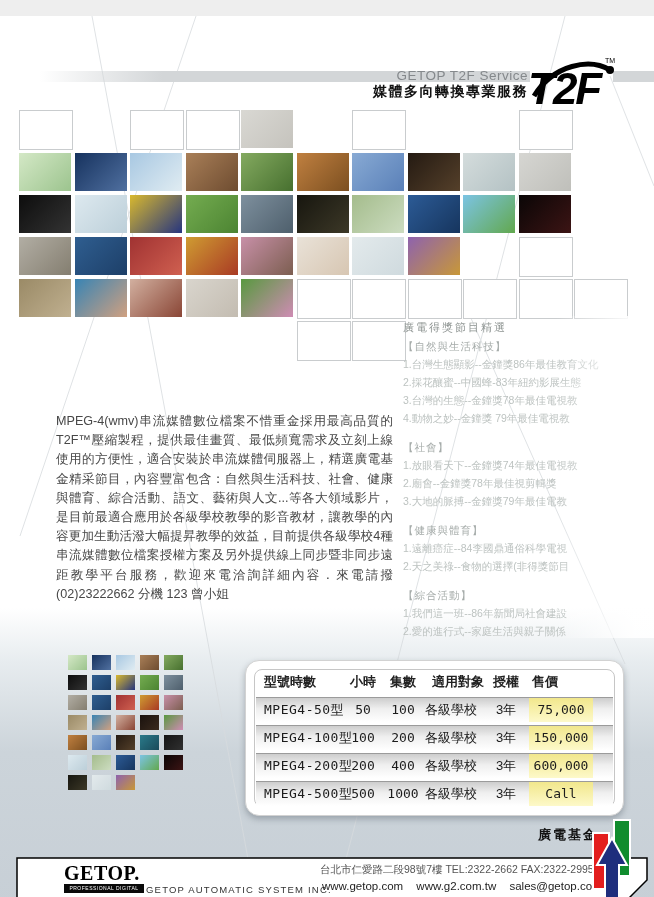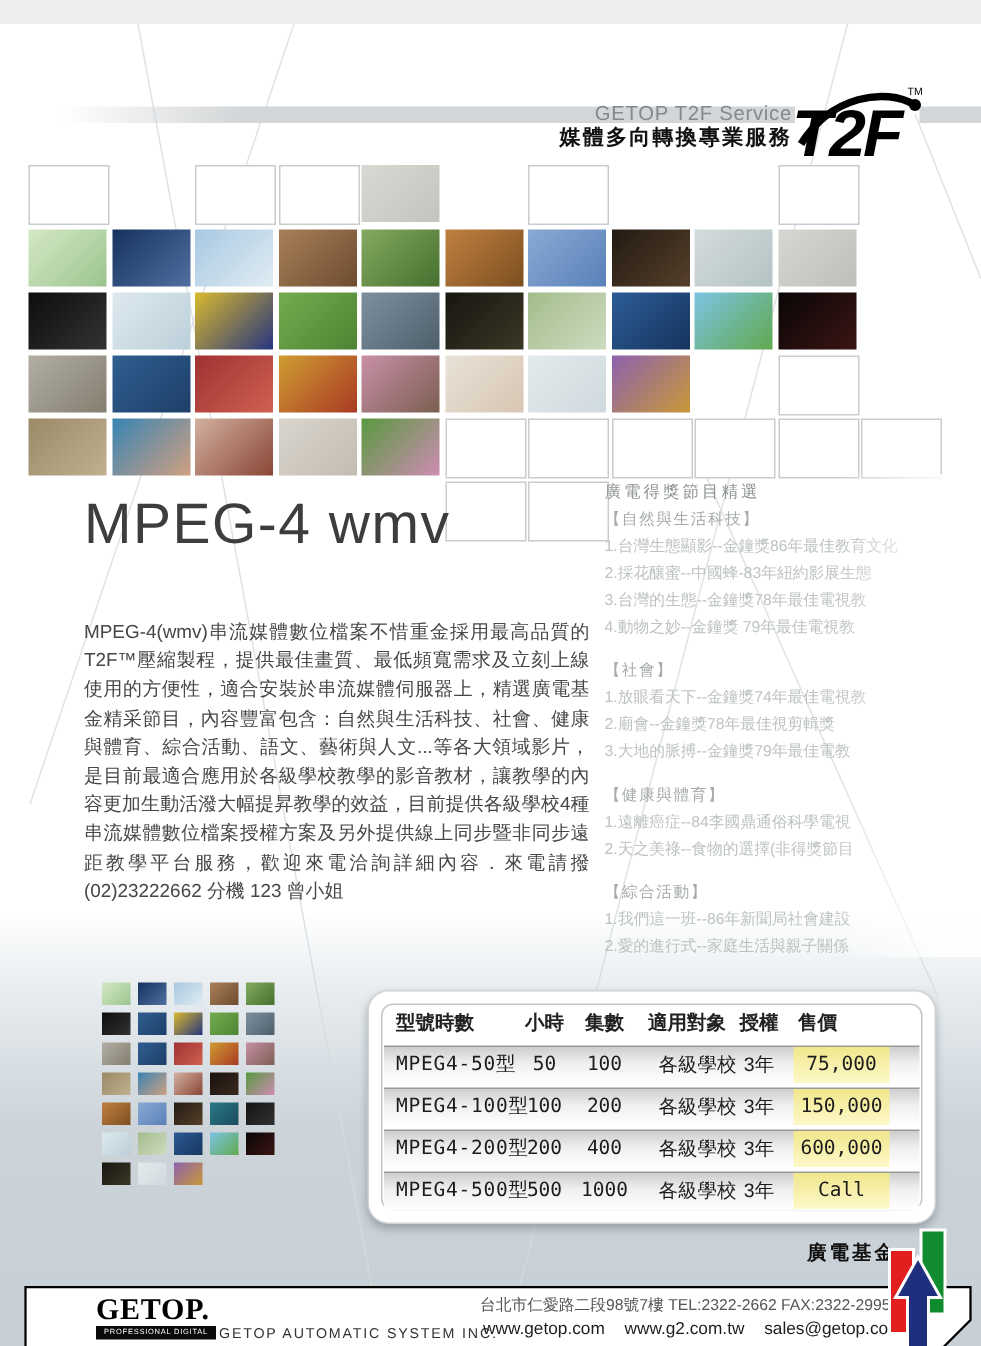--- a/index.html
+++ b/index.html
@@ -49,21 +49,21 @@
   .prow{position:absolute;left:10px;width:357px;height:24px;
         background:linear-gradient(180deg,#cdcdcd 0,#efefef 45%,#ffffff 100%);
         border-top:1px solid #9b9b9b;border-bottom:1px solid #fff;}
   .price-bg{position:absolute;left:273px;top:0;width:64px;height:24px;
         background:linear-gradient(180deg,#f1e78c,#fdf9c9);}
   .pcell{position:absolute;top:0;height:24px;line-height:24px;font-size:13px;color:#1c1c1c;}
   .mono{font-family:"DejaVu Sans Mono","Liberation Mono",monospace;}
   .c-model{left:8px;letter-spacing:0.5px;}
   .c-hours{left:89px;width:36px;text-align:center;}
   .c-eps{left:127px;width:40px;text-align:center;}
-  .c-target{left:169px;width:66px;text-align:right;}
+  .c-target{left:169px;width:66px;text-align:left;}
   .c-lic{left:232px;width:36px;text-align:center;}
   .c-price{left:273px;width:64px;text-align:center;}
   
   .fund-label{position:absolute;left:538px;top:810px;font-size:13px;font-weight:bold;color:#111;letter-spacing:2px;z-index:6;}
   .footer-bar{position:absolute;left:16px;top:841px;z-index:5;}
   .getop-logo{position:absolute;left:64px;top:846px;font-size:20px;font-weight:bold;color:#000;letter-spacing:0.5px;z-index:6;font-family:"Liberation Serif","DejaVu Serif",serif;}
   .getop-tag{position:absolute;left:64px;top:868px;width:80px;height:9px;background:#0a0a0a;color:#fff;font-size:5px;
              line-height:9px;text-align:center;letter-spacing:0.5px;z-index:6;}
   .co-zh{position:absolute;left:144px;top:848px;font-size:14px;font-weight:bold;color:#0a0a0a;letter-spacing:0.5px;z-index:6;}
   .co-en{position:absolute;left:146px;top:868px;font-size:9.5px;color:#333;letter-spacing:1.2px;z-index:6;}
@@ -143,21 +143,20 @@
       <div class="tcell tempty" style="left: 297px; top: 263px;"></div>
       <div class="tcell tempty" style="left: 352px; top: 263px;"></div>
       <div class="tcell tempty" style="left: 408px; top: 263px;"></div>
       <div class="tcell tempty" style="left: 463px; top: 263px;"></div>
       <div class="tcell tempty" style="left: 519px; top: 263px;"></div>
       <div class="tcell tempty" style="left: 574px; top: 263px;"></div>
       <div class="tcell tempty" style="left: 297px; top: 305px;"></div>
       <div class="tcell tempty" style="left: 352px; top: 305px;"></div>
     </div>
 
-  <h1 class="title1">MPEG-4 wmv</h1>
   <p class="bodytext">MPEG-4(wmv)串流媒體數位檔案不惜重金採用最高品質的T2F™壓縮製程，提供最佳畫質、最低頻寬需求及立刻上線使用的方便性，適合安裝於串流媒體伺服器上，精選廣電基金精采節目，內容豐富包含：自然與生活科技、社會、健康與體育、綜合活動、語文、藝術與人文...等各大領域影片，是目前最適合應用於各級學校教學的影音教材，讓教學的內容更加生動活潑大幅提昇教學的效益，目前提供各級學校4種串流媒體數位檔案授權方案及另外提供線上同步暨非同步遠距教學平台服務，歡迎來電洽詢詳細內容．來電請撥 (02)23222662 分機 123 曾小姐</p>
 
   <div class="sidebar">
     <div class="sb-title">廣電得獎節目精選</div>
     <div id="sb-sections">
         <div class="sb-h">【自然與生活科技】</div>
         <div class="sb-i">1.台灣生態顯影--金鐘獎86年最佳教育文化</div>
         <div class="sb-i">2.採花釀蜜--中國蜂-83年紐約影展生態</div>
         <div class="sb-i">3.台灣的生態--金鐘獎78年最佳電視教</div>
         <div class="sb-i">4.動物之妙--金鐘獎 79年最佳電視教</div>

